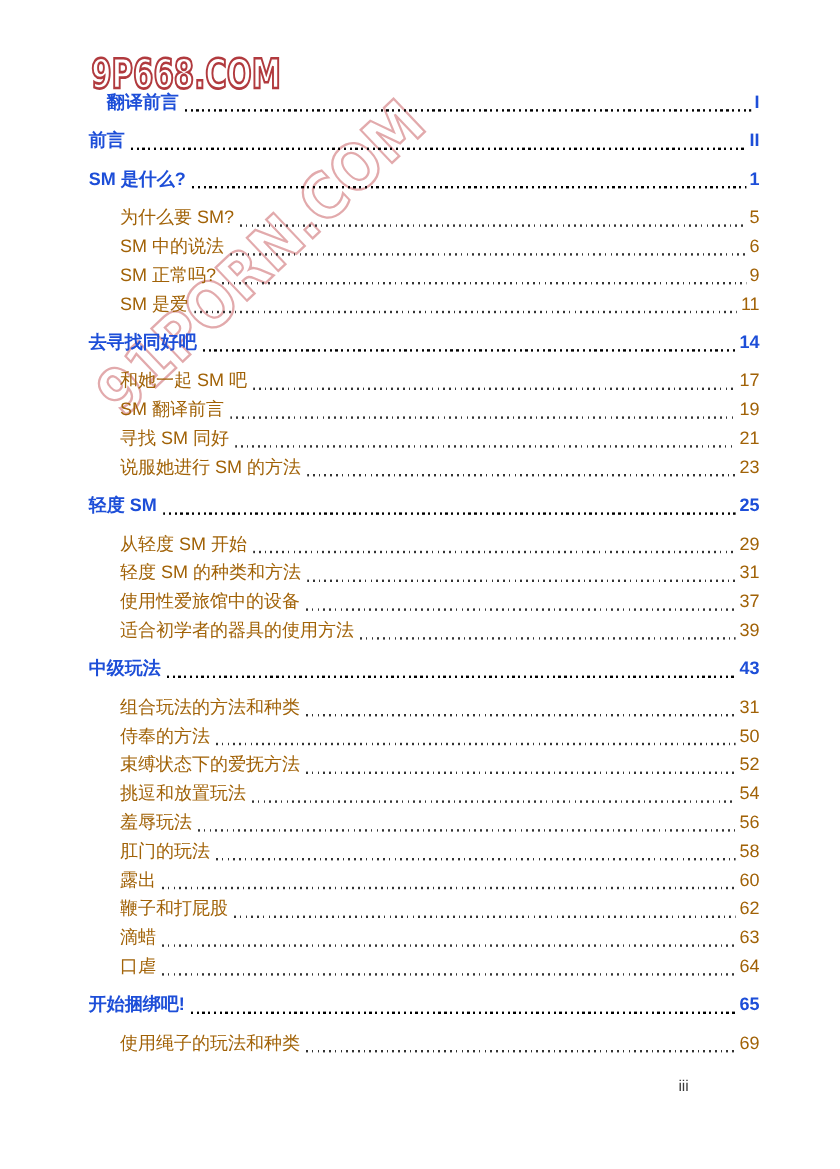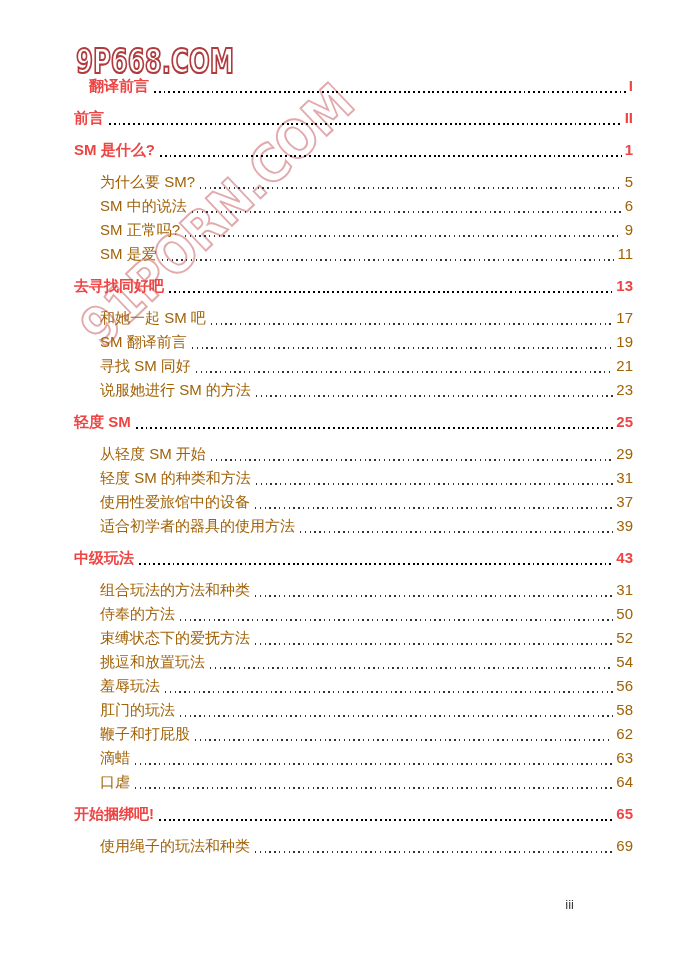--- a/index.html
+++ b/index.html
@@ -47,21 +47,21 @@
   }
   .row{
     display:flex;
     height:24px;
     font-size:15px;
     line-height:24px;
     white-space:nowrap;
   }
   .row.l1{
     font-weight:700;
-    color:#ef4444;
+    color:#1d4ed8;
     margin:8px 0;
   }
   .row.l2{ padding-left:26px; color:#a16207; }
   .row.xind{ padding-left:15px; }
 
   .lbl{ flex:0 0 auto; }
   .leader{
     flex:1 1 auto;
     align-self:flex-end;
     height:2px;
@@ -133,21 +133,21 @@
     <span class="pg">9</span>
   </div>
       <div class="row l2">
     <span class="lbl">SM 是爱</span>
     <span class="leader"></span>
     <span class="pg">11</span>
   </div>
       <div class="row l1">
     <span class="lbl">去寻找同好吧</span>
     <span class="leader"></span>
-    <span class="pg">13</span>
+    <span class="pg">14</span>
   </div>
       <div class="row l2">
     <span class="lbl">和她一起 SM 吧</span>
     <span class="leader"></span>
     <span class="pg">17</span>
   </div>
       <div class="row l2">
     <span class="lbl">SM 翻译前言</span>
     <span class="leader"></span>
     <span class="pg">19</span>
@@ -216,20 +216,25 @@
     <span class="lbl">羞辱玩法</span>
     <span class="leader"></span>
     <span class="pg">56</span>
   </div>
       <div class="row l2">
     <span class="lbl">肛门的玩法</span>
     <span class="leader"></span>
     <span class="pg">58</span>
   </div>
       <div class="row l2">
+    <span class="lbl">露出</span>
+    <span class="leader"></span>
+    <span class="pg">60</span>
+  </div>
+      <div class="row l2">
     <span class="lbl">鞭子和打屁股</span>
     <span class="leader"></span>
     <span class="pg">62</span>
   </div>
       <div class="row l2">
     <span class="lbl">滴蜡</span>
     <span class="leader"></span>
     <span class="pg">63</span>
   </div>
       <div class="row l2">

